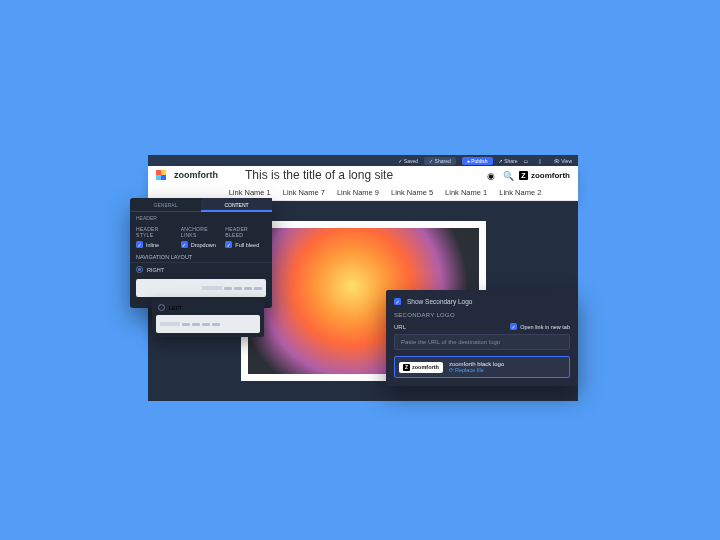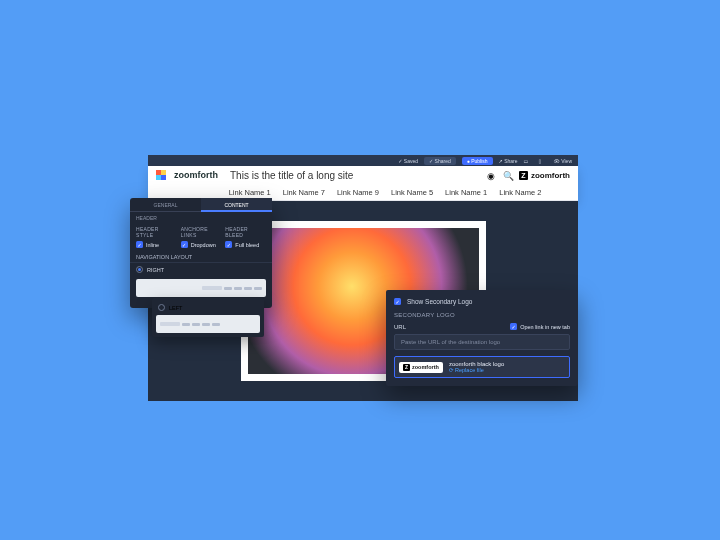--- a/index.html
+++ b/index.html
@@ -16,21 +16,21 @@
   .topbar .pill { background: #3b4c6b; padding: 1px 5px; border-radius: 2px; }
   .topbar .pill.active { background: #3e6cff; color: #fff; }
   .topbar .ico { width: 9px; height: 6px; display: inline-block; }
   .whitebar { background: #fff; border-bottom: 1px solid #e6e8ee; box-shadow: 0 4px 10px rgba(0,0,0,0.15); }
   .wb-row1 { height: 18px; display: flex; align-items: center; padding: 0 8px; gap: 8px; }
   .logo-mark { width: 10px; height: 10px; display: flex; flex-wrap: wrap; }
   .logo-mark span { width: 5px; height: 5px; }
   .logo-mark span:nth-child(1){background:#ff5a3c;} .logo-mark span:nth-child(2){background:#ffd24a;}
   .logo-mark span:nth-child(3){background:#4acfff;} .logo-mark span:nth-child(4){background:#3d66ff;}
   .brand { font-weight: 700; font-size: 9px; color: #233; }
-  .title { font-size: 10px; color: #333; margin-left: 4px; }
+  .title { font-size: 12px; color: #333; margin-left: 19px; }
   .wb-row1 .spacer { flex: 1; }
   .fb-ico, .sr-ico { width: 8px; height: 8px; color: #111; }
   .sec-logo { display: flex; align-items: center; gap: 3px; font-size: 8px; font-weight: 700; color: #111; }
   .sec-logo .mark { width: 9px; height: 9px; background: #000; border-radius: 1px; display:flex;align-items:center;justify-content:center;color:#fff;font-size:7px;font-weight:900;}
   .wb-row2 { height: 16px; display: flex; align-items: center; justify-content: center; gap: 12px; font-size: 7.5px; color: #333; padding-left: 44px; }
   .wb-row2 span { cursor: pointer; }
   .canvas { background: #232e40; height: calc(100% - 45px); position: relative; display:flex; align-items:center; justify-content:center; }
   .tile { width: 245px; height: 160px; background: #fff; padding: 7px; position: relative; }
   .tile-inner { width: 100%; height: 100%; background: #2b2f36;
     background-image: radial-gradient(circle at 45% 40%, #ffdf6a 0%, #ff9b3a 22%, #ff6a3a 38%, #b05ea8 58%, rgba(60,55,75,0) 75%);

